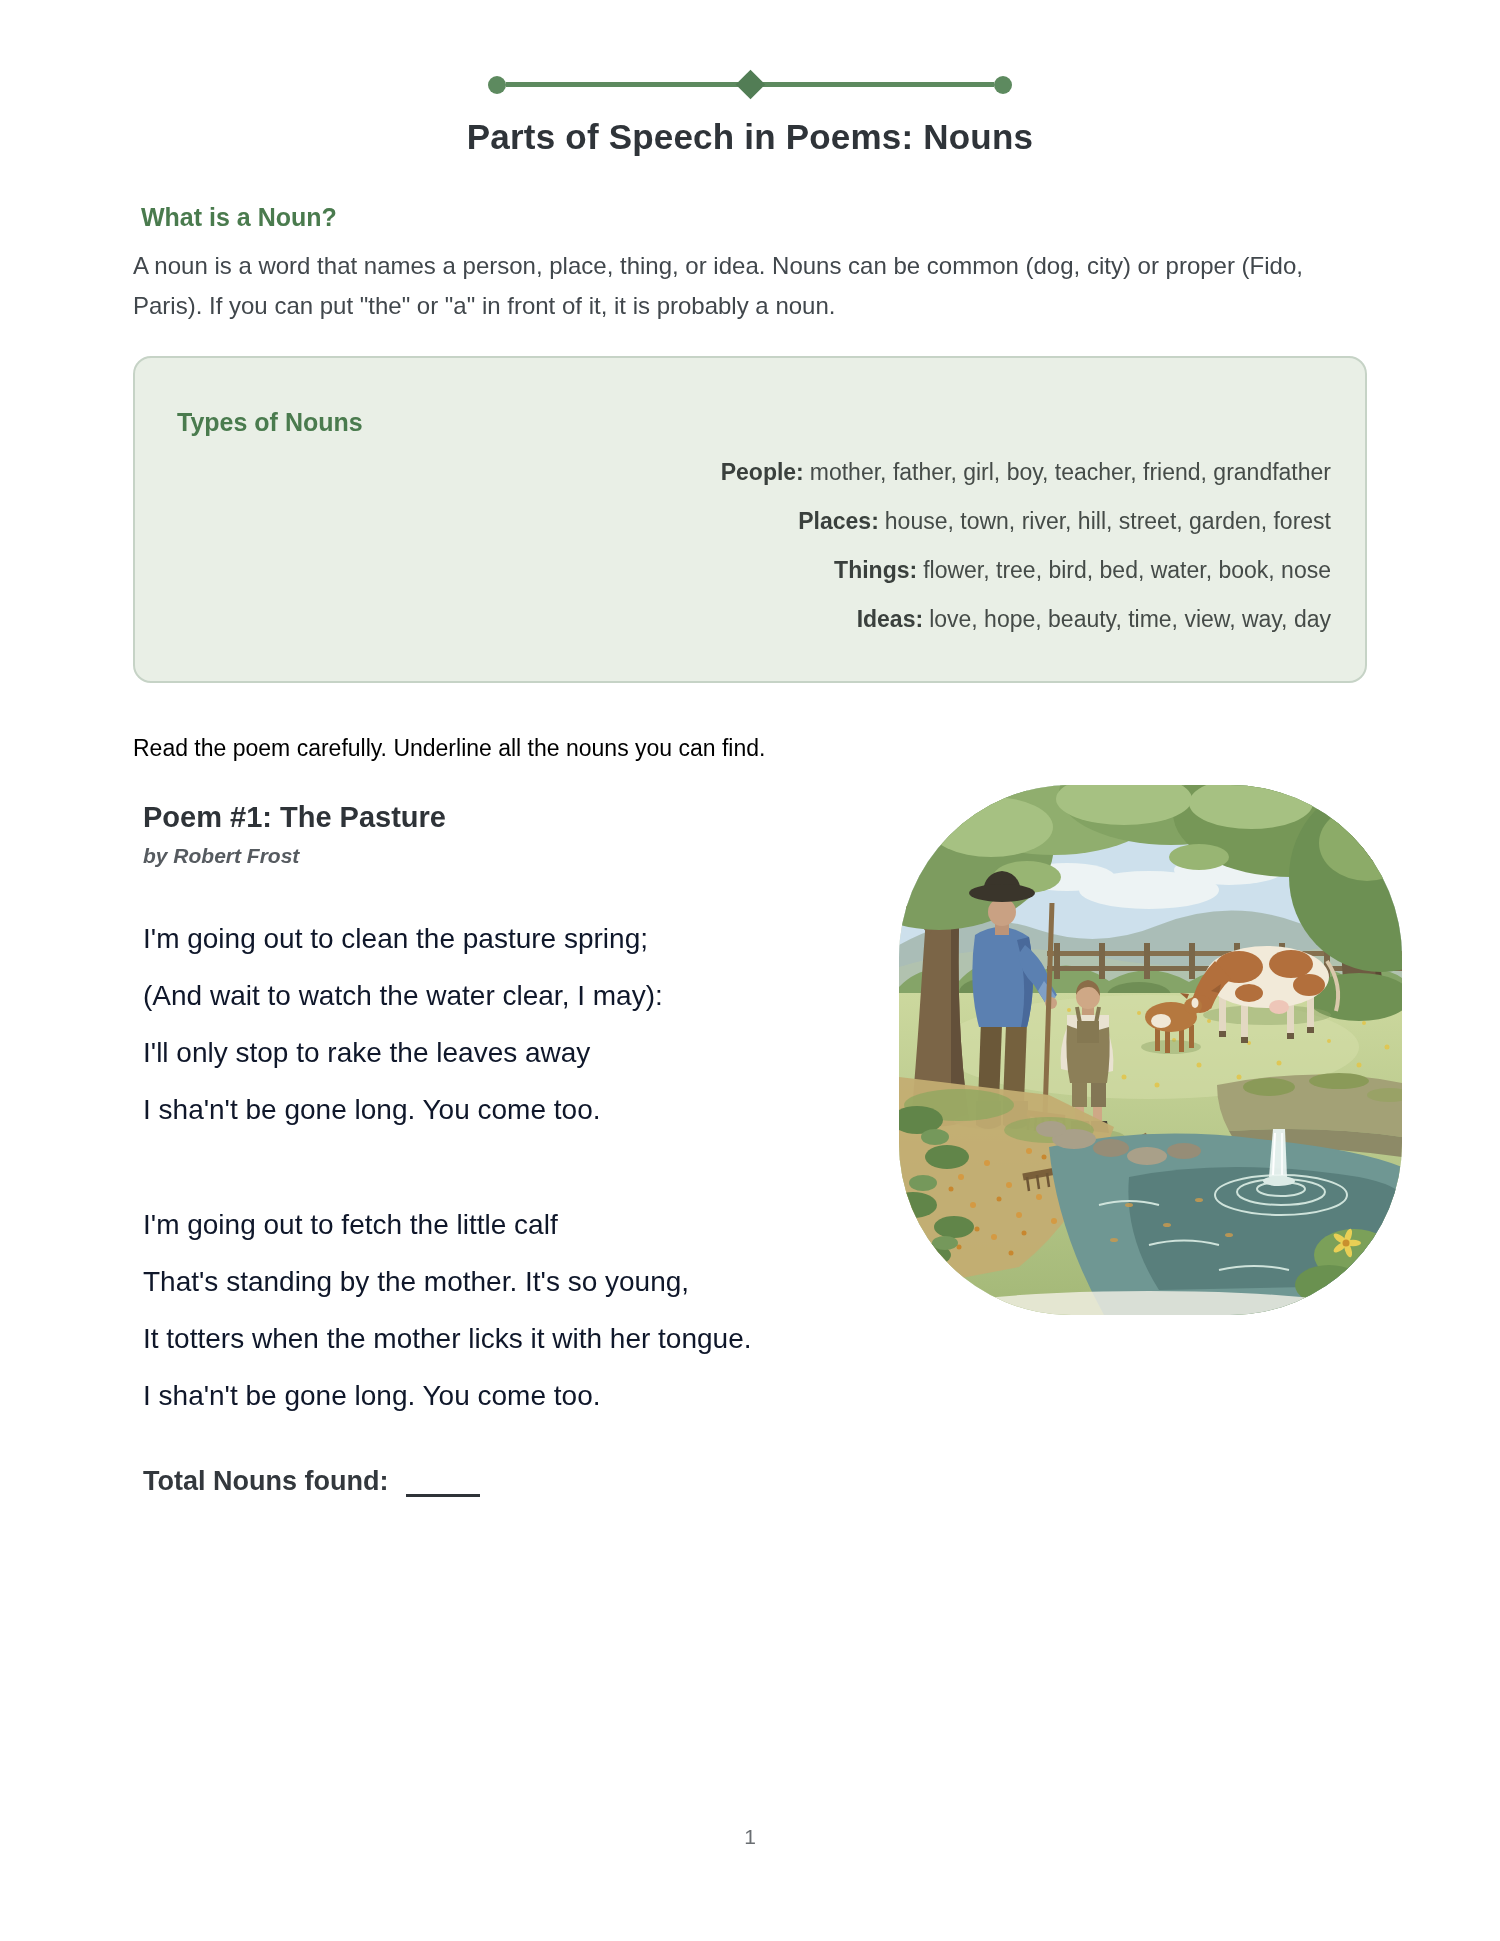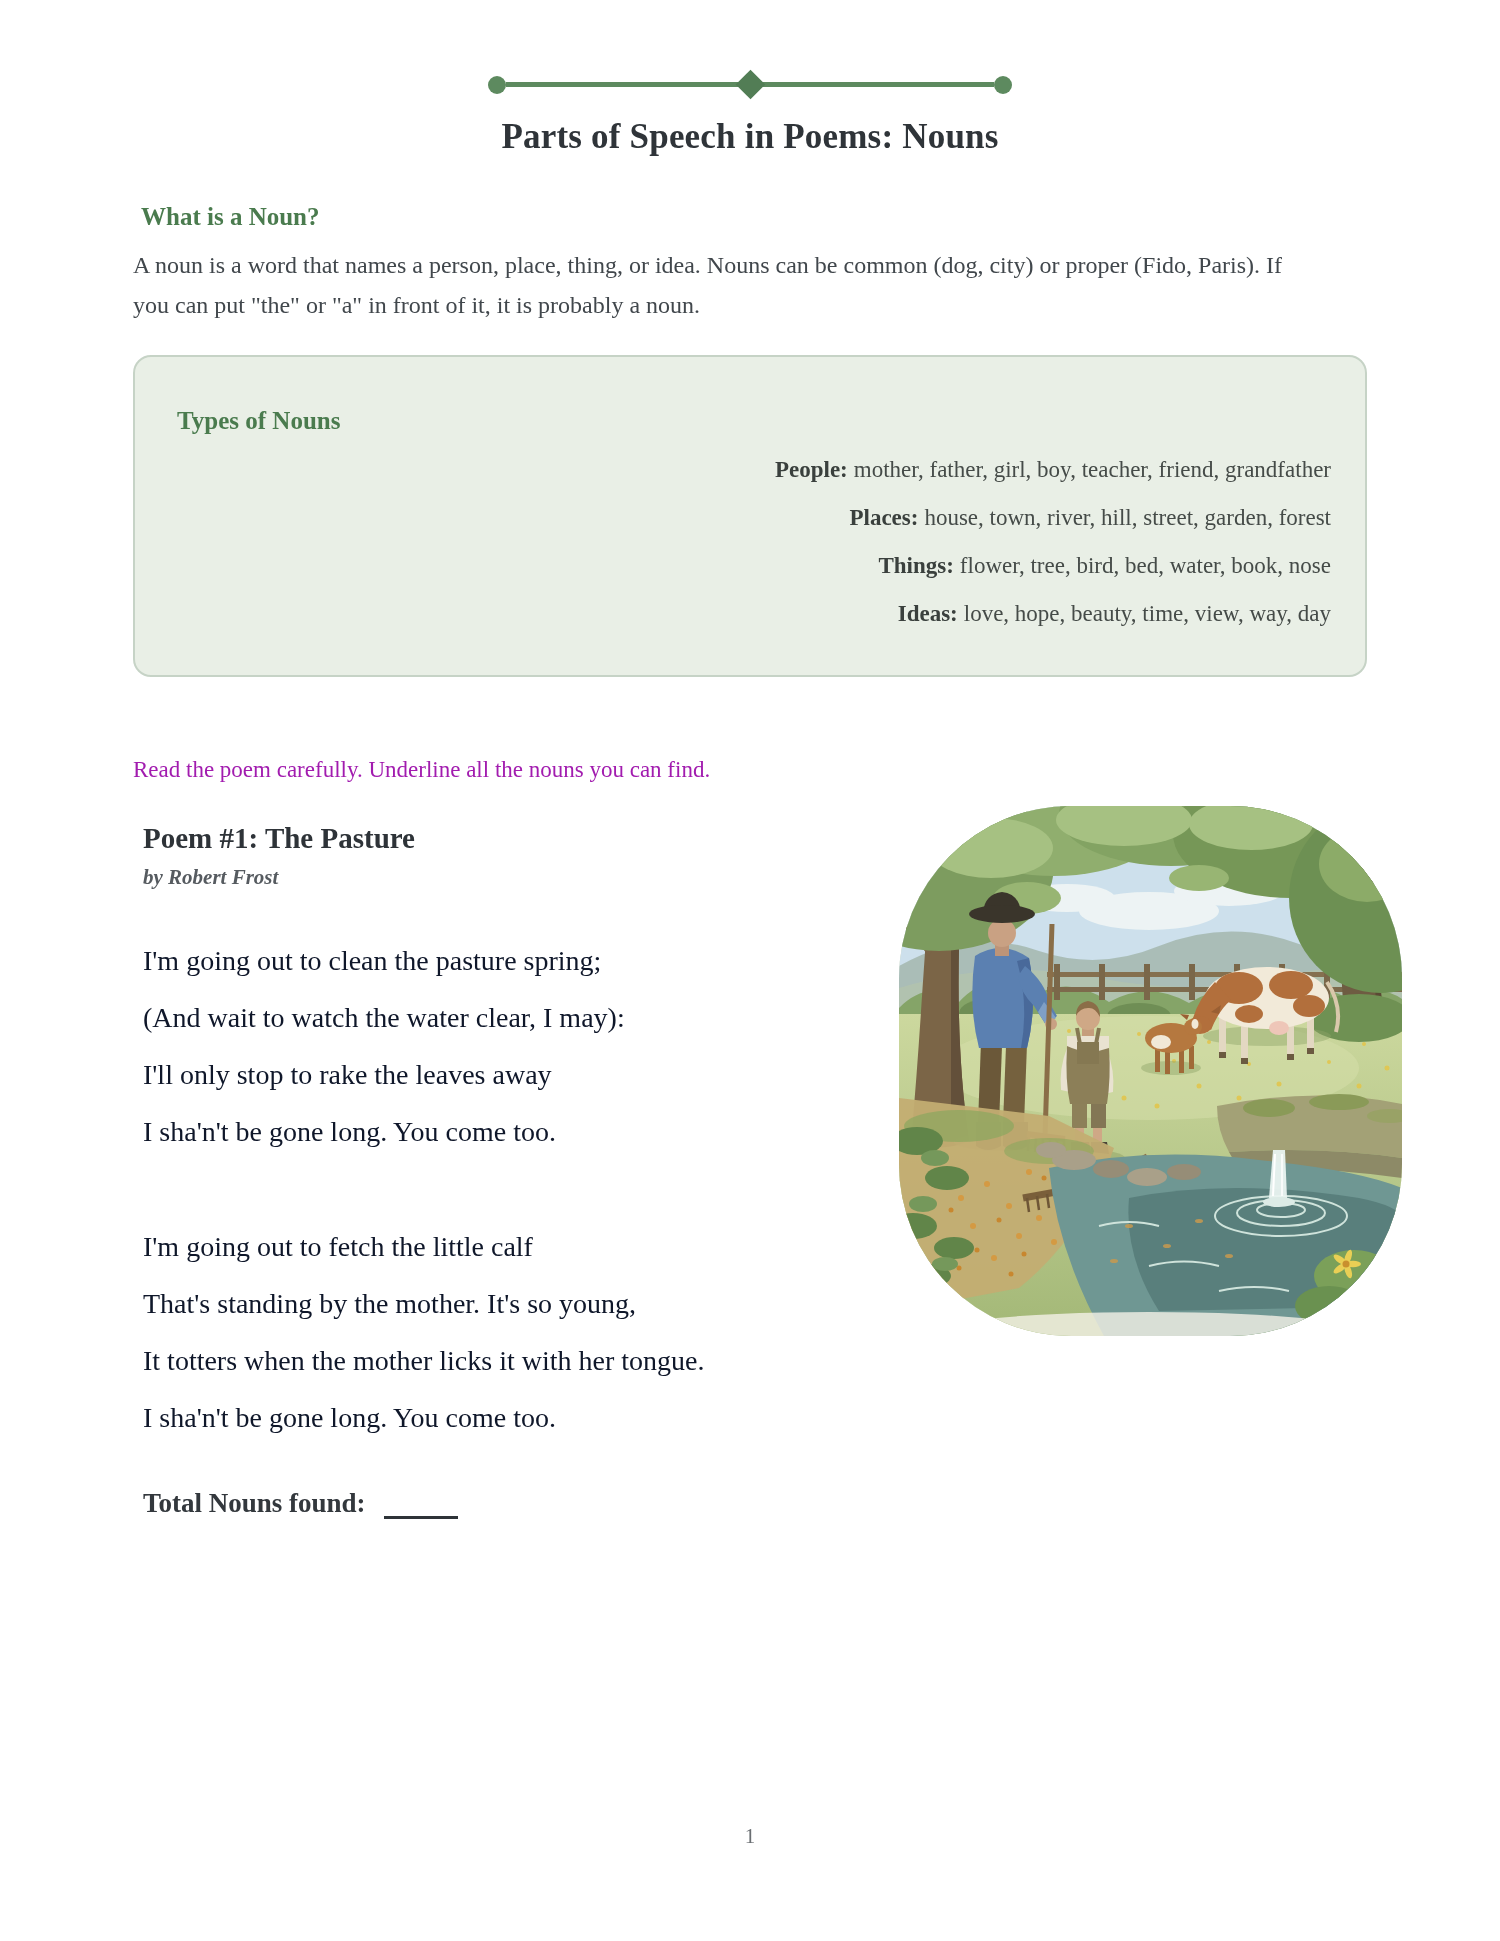--- a/index.html
+++ b/index.html
@@ -1,18 +1,18 @@
 <!DOCTYPE html>
 <html><head>
 <meta charset="utf-8">
 <style>
   html,body { margin:0; padding:0; background:#ffffff; }
   .page {
     position:relative; width:1500px; height:1941px; background:#ffffff;
-    font-family:Liberation Serif, serif; overflow:hidden;
+    font-family:Liberation Sans, sans-serif; overflow:hidden;
   }
   
   .deco { width:524px; margin:74px auto 0; display:flex; align-items:center; }
   .deco .dot { width:18px; height:18px; border-radius:50%; background:#5d8a5f; flex:none; }
   .deco .line { flex:1; height:5px; background:#5d8a5f; }
   .deco .diamond { width:21px; height:21px; background:#527d55; transform:rotate(45deg); margin:0 1px; flex:none; }
 
   .title { text-align:center; font-size:35px; font-weight:bold; color:#2f3439; margin:22px 0 0; letter-spacing:.2px; }
 
   .content { margin:0 133px; }
@@ -20,21 +20,21 @@
   .intro-heading { margin-top:46px; }
   .intro-text { font-size:24px; line-height:40px; color:#41474c; margin:14px 0 0; max-width:1180px; }
 
   .noun-box {
     margin-top:30px; background:#e9efe6; border:2px solid #c6d3c6;
     border-radius:18px; padding:42px 34px 48px; box-sizing:border-box;
   }
   .noun-row { font-size:23px; color:#454b48; margin-top:22px;text-align:right; }
   .noun-row .label { font-weight:bold; color:#3a403d; margin-right:6px; }
 
-  .instruction { margin-top:80px; font-size:23px; color:#a21caf; }
+  .instruction { margin-top:52px; font-size:23px; color:#000000; }
 
   .main-row { display:flex; justify-content:space-between; align-items:flex-start; margin:20px 98px 0 143px;gap:11px; }
   .poem-col { flex:none; width:742px; padding-top:16px; }
   .poem-title { font-size:29px; font-weight:bold; color:#2e3338; margin:0; }
   .poem-byline { font-size:21px; font-weight:bold; font-style:italic; color:#565b60; margin-top:10px; }
   .stanza { margin-top:42px; }
   .stanza.second { margin-top:58px; }
   .poem-line { font-size:28px; line-height:57px; color:#0f172a; white-space:nowrap; }
 
   .total-row { margin-top:38px; display:flex; align-items:flex-end; }

